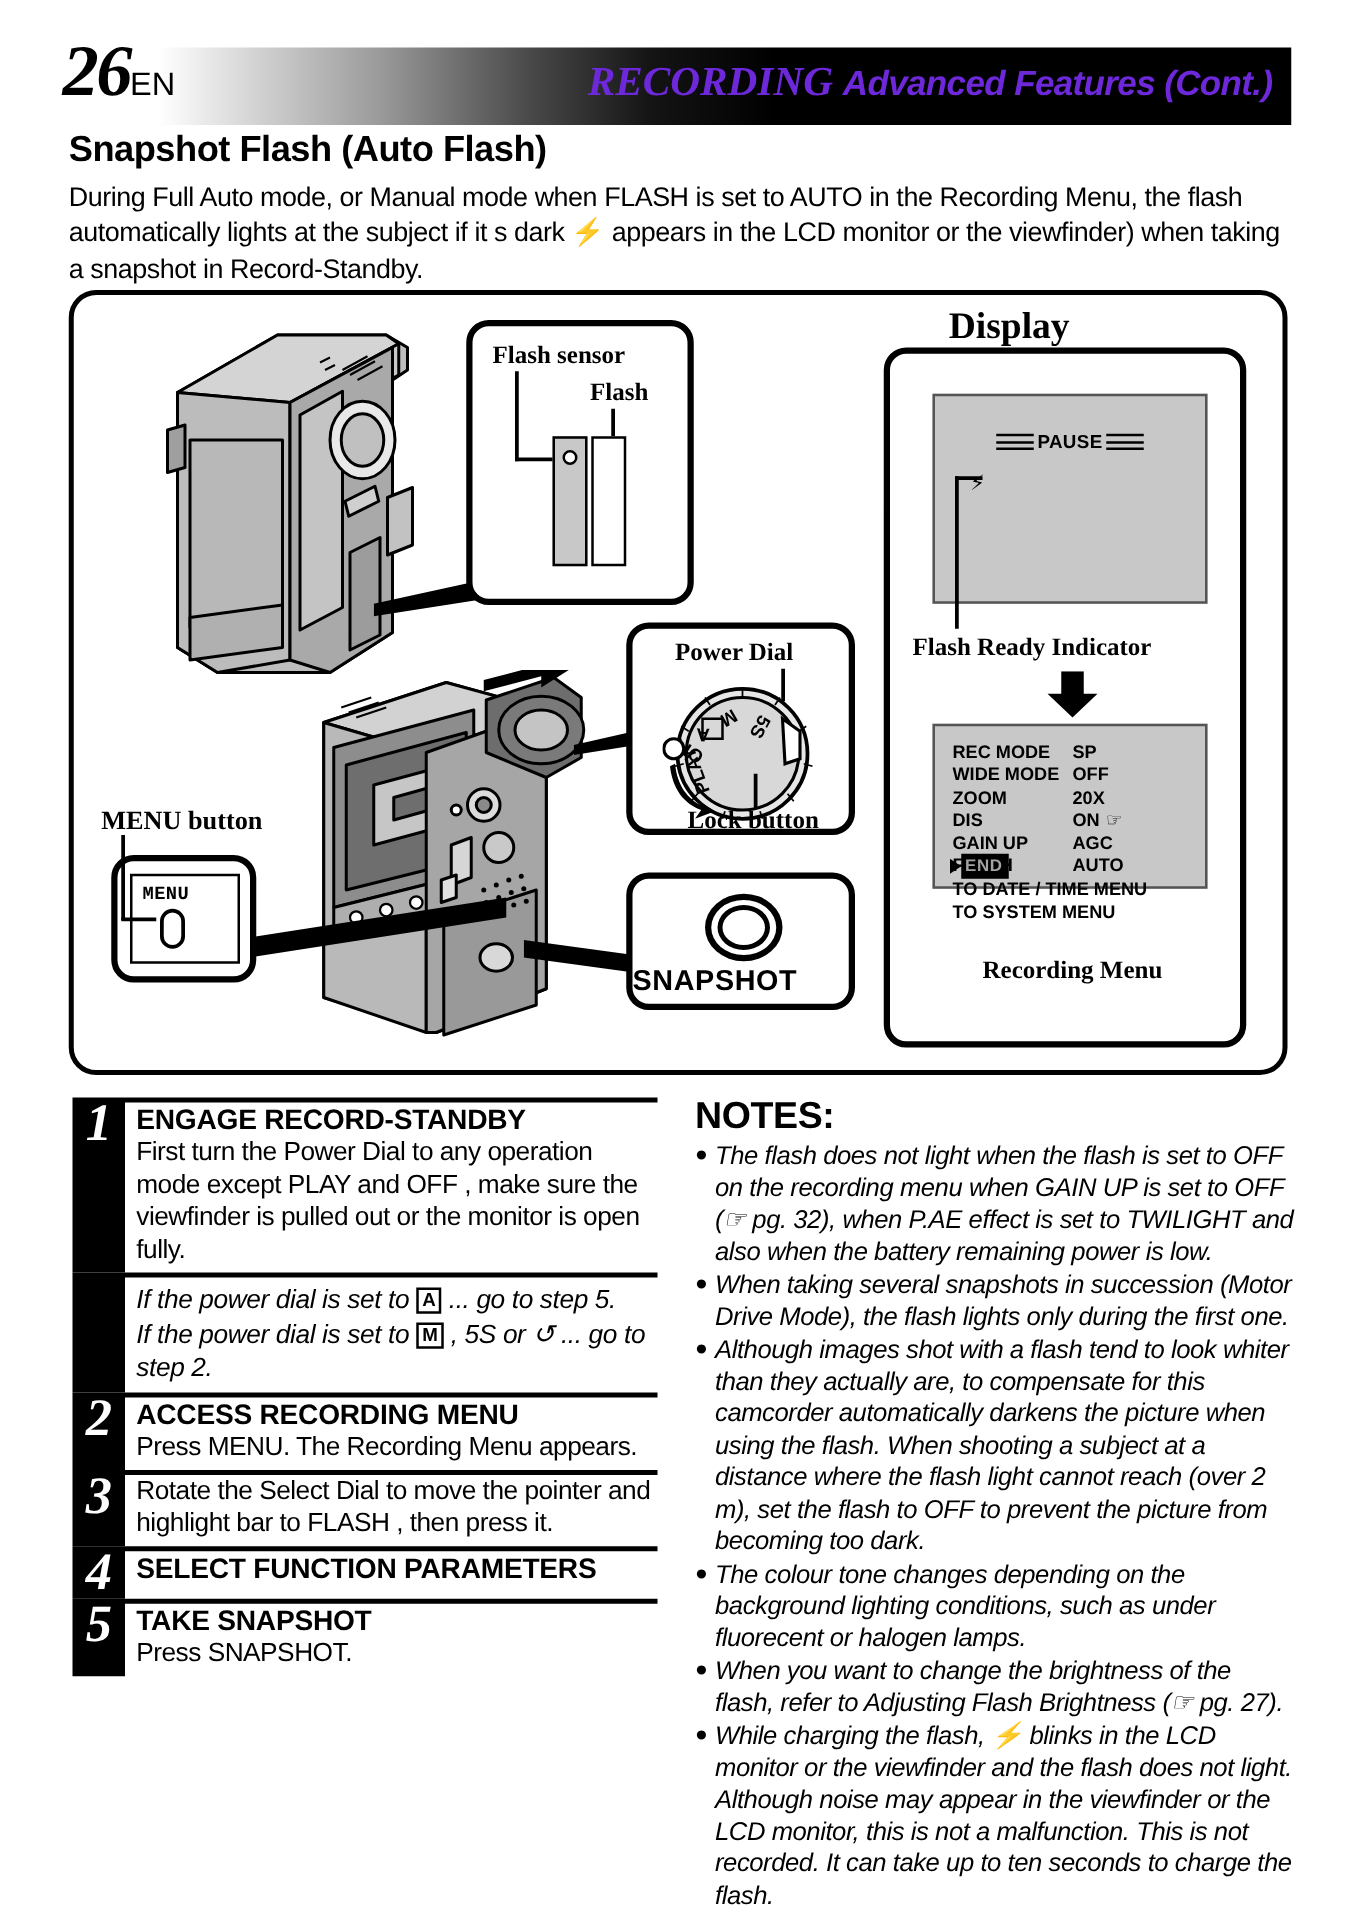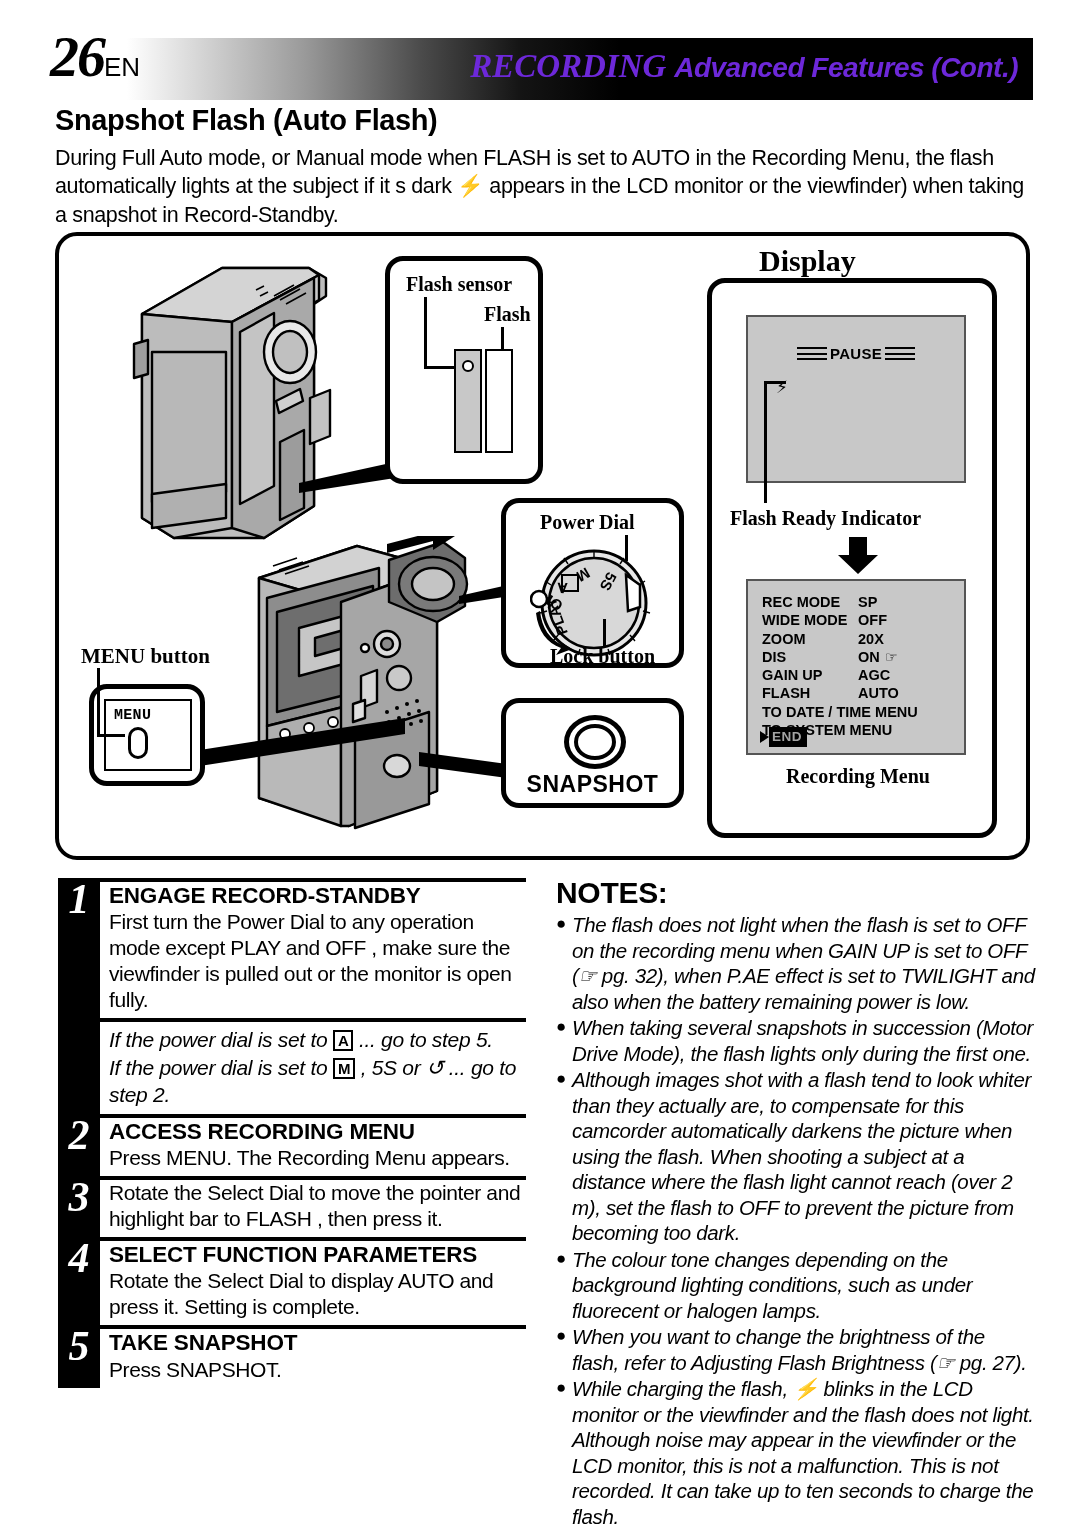--- a/index.html
+++ b/index.html
@@ -319,21 +319,21 @@
         <path d="M160 40 L180 29 M166 44 L186 33 M172 48 L192 37"></path>
         <path d="M142 34 L150 30 M146 40 L154 36"></path>
       </g>
     </g>
   </svg>
 
   <svg style="position:absolute;left:240px;top:213px;" width="130" height="50" viewBox="0 0 130 50">
     <polygon points="0,34 128,6 128,24 0,44" fill="#000"></polygon>
   </svg>
 
-  <div class="callout" style="left:326px; top:20px; width:158px; height:228px;">
+  <div class="callout" style="left:314px; top:20px; width:182px; height:228px;">
     <div class="cal-label" style="left:16px; top:12px;">Flash sensor</div>
     <div class="cal-label" style="left:94px; top:42px;">Flash</div>
 
     <div class="lead-v" style="left:34px; top:36px; height:72px;"></div>
     <div class="lead-h" style="left:34px; top:105px; width:36px;"></div>
     <div class="lead-v" style="left:111px; top:66px; height:42px;"></div>
 
     <div style="position:absolute;left:64px;top:88px;width:28px;height:104px;background:#c8c8c8;border:2.5px solid #000;box-sizing:border-box;"></div>
     <div style="position:absolute;left:72px;top:99px;width:12px;height:12px;border:2.5px solid #000;border-radius:50%;background:#fff;box-sizing:border-box;"></div>
     <div style="position:absolute;left:95px;top:88px;width:28px;height:104px;background:#fff;border:2.5px solid #000;box-sizing:border-box;"></div>
@@ -433,21 +433,21 @@
     <div class="lead-v" style="left:97px; top:116px; height:28px;"></div>
   </div>
 
   <svg style="position:absolute;left:360px;top:510px;" width="90" height="34" viewBox="0 0 90 34">
     <polygon points="0,6 88,18 88,32 0,20" fill="#000"></polygon>
   </svg>
 
   <div class="callout" style="left:442px; top:462px; width:183px; height:110px;">
     <div style="position:absolute;left:58px;top:12px;width:62px;height:54px;border:5px solid #000;border-radius:50%;box-sizing:border-box;"></div>
     <div style="position:absolute;left:68px;top:21px;width:42px;height:36px;border:4px solid #000;border-radius:50%;box-sizing:border-box;"></div>
-    <div style="position:absolute;left:0;right:0;top:68px;text-align:center;font-size:23px;font-weight:bold;letter-spacing:0.5px;">SNAPSHOT</div>
+    <div style="position:absolute;left:0;right:0;top:68px;text-align:left;font-size:23px;font-weight:bold;letter-spacing:0.5px;">SNAPSHOT</div>
   </div>
 
   <svg style="position:absolute;left:128px;top:480px;" width="220" height="60" viewBox="0 0 220 60">
     <polygon points="218,2 0,36 0,52 218,18" fill="#000"></polygon>
   </svg>
 
   <div class="cal-label" style="position:absolute;left:22px;top:408px;font-size:21px;">MENU button</div>
   <div class="callout" style="left:30px; top:448px; width:116px; height:102px;">
     <div style="position:absolute;left:10px;top:10px;width:88px;height:72px;border:2.5px solid #000;box-sizing:border-box;"></div>
     <div style="position:absolute;left:20px;top:18px;font-size:15px;font-weight:bold;letter-spacing:0.3px;font-family:Liberation Mono, monospace;">MENU</div>
@@ -468,21 +468,21 @@
       <span class="bolt" style="position:absolute;left:28px;top:60px;font-size:17px;">⚡</span>
     </div>
     <div class="lead-v" style="left:52px; top:98px; height:122px;"></div>
     <div class="lead-h" style="left:52px; top:98px; width:22px;"></div>
     <div style="position:absolute;left:18px;top:224px;font-family:'Liberation Serif',serif;font-weight:bold;font-size:20px;white-space:nowrap;">Flash Ready Indicator</div>
 
     <svg style="position:absolute;left:124px;top:254px;" width="44" height="38" viewBox="0 0 44 38">
       <polygon points="13,0 31,0 31,18 42,18 22,37 2,18 13,18" fill="#000"></polygon>
     </svg>
 
-    <div class="menu-box" style="left:34px; top:296px; width:220px; height:176px;">
+    <div class="menu-box" style="left:34px; top:296px; width:220px; height:132px;">
       <div class="menu-row">
         <span class="mk">REC MODE</span>
         <span class="mv">SP</span>
       </div>
       <div class="menu-row">
         <span class="mk">WIDE MODE</span>
         <span class="mv">OFF</span>
       </div>
       <div class="menu-row">
         <span class="mk">ZOOM</span>
@@ -547,21 +547,20 @@
     <div class="step-num">3</div>
     <div class="step-body">
       <div class="step-text">Rotate the Select Dial to move the pointer and highlight bar to  FLASH , then press it.</div>
     </div>
   </div>
 
   <div class="step">
     <div class="step-num">4</div>
     <div class="step-body">
       <div class="step-title">SELECT FUNCTION PARAMETERS</div>
-      <div class="step-text">Rotate the Select Dial to display  AUTO  and press it. Setting is complete.</div>
     </div>
   </div>
 
   <div class="step">
     <div class="step-num">5</div>
     <div class="step-body">
       <div class="step-title">TAKE SNAPSHOT</div>
       <div class="step-text">Press SNAPSHOT.</div>
     </div>
   </div>

